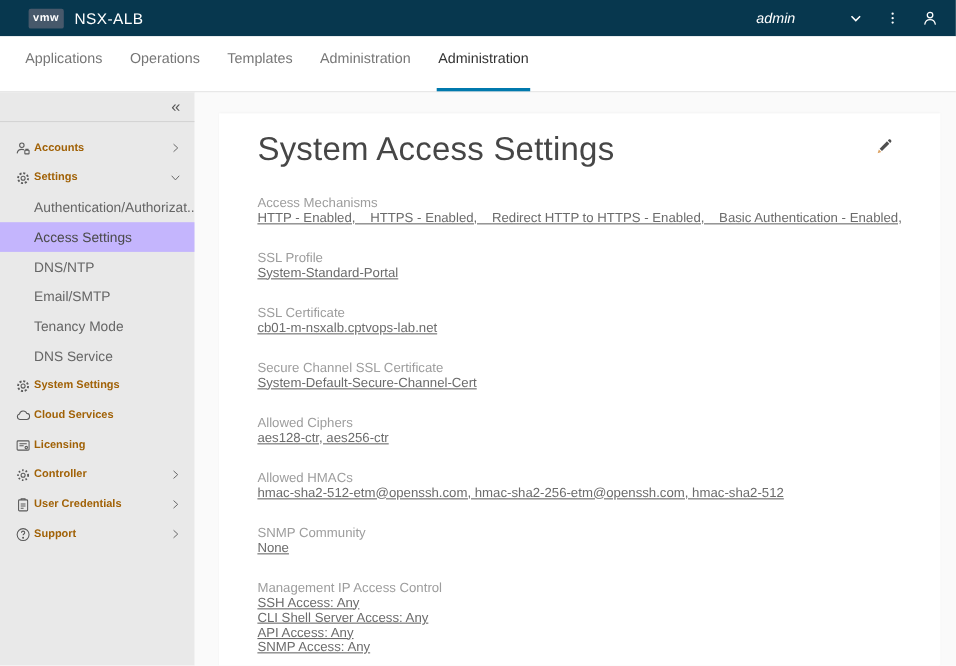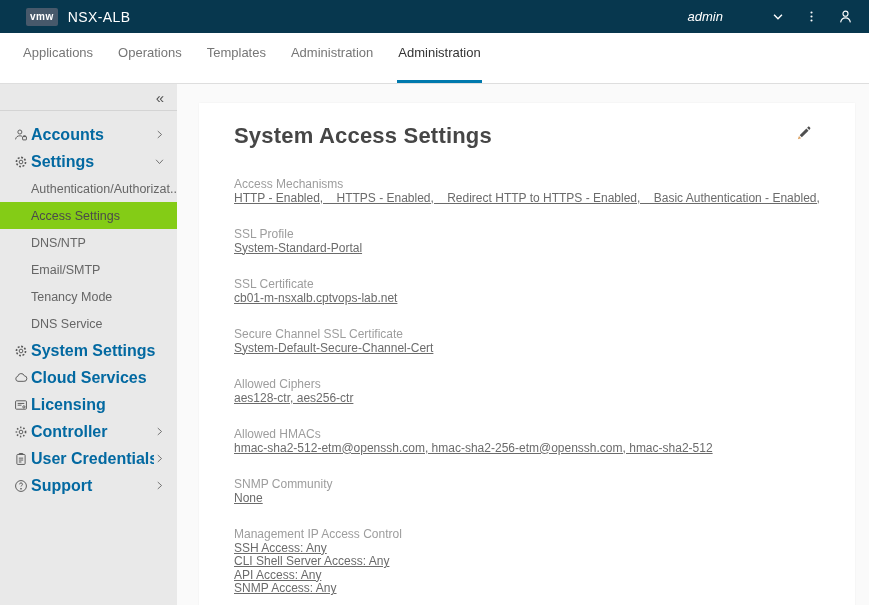--- a/index.html
+++ b/index.html
@@ -45,35 +45,35 @@
     height:27px; display:flex; align-items:center; justify-content:flex-end;
     padding-right:13px; border-bottom:1px solid #d4d4d4;
     color:#555; font-size:15px; cursor:pointer;
   }
   .nav { padding-top:10px; }
   .nav-row {
     height:27px; display:flex; align-items:center;
     padding:0 12px 0 14px; cursor:pointer;
   }
   .nav-row .nicon { width:14px; height:14px; margin-right:3px; color:#5a5a5a; flex:none; display:flex; align-items:center; }
-  .nav-label { font-size:16px; font-weight:bold; color:#0369a1; flex:1; white-space:nowrap; overflow:hidden; }
+  .nav-label { font-size:10px; font-weight:bold; color:#a16207; flex:1; white-space:nowrap; overflow:hidden; }
   .nav-chevron { color:#666; flex:none; display:flex; }
   .sub-row {
     height:27px; display:flex; align-items:center; padding-left:31px;
     font-size:12.5px; color:#666; white-space:nowrap; overflow:hidden; cursor:pointer;
   }
-  .sub-row.active { background:#84cc16; color:#4a4a4a; }
+  .sub-row.active { background:#c4b5fd; color:#4a4a4a; }
 
   .content { flex:1; background:#fafafa; overflow:hidden; }
   .card {
     margin:19px 14px 0 22px; background:#fff; min-height:560px;
     padding:20px 35px 30px; box-shadow:0 0 2px rgba(0,0,0,.05);
   }
   .card-title-row { display:flex; justify-content:space-between; align-items:flex-start; margin-bottom:29px; }
-  .card-title { font-size:22px; font-weight:bold; color:#464646; letter-spacing:.2px; line-height:26px; }
+  .card-title { font-size:30px; font-weight:normal; color:#464646; letter-spacing:.2px; line-height:26px; }
   .edit-btn { margin:2px 8px 0 0; cursor:pointer; line-height:0; }
 
   .field { margin-bottom:23px; }
   .field-label { font-size:12px; color:#9d9d9d; line-height:13.5px; }
   .field-value { font-size:12px; color:#6b6b6b; line-height:13.5px; white-space:pre-line;text-decoration:underline; }
 
   .input-block { margin-bottom:26px; }
   .input-block .field-label { margin-bottom:10px; }
 </style>
 </head>

